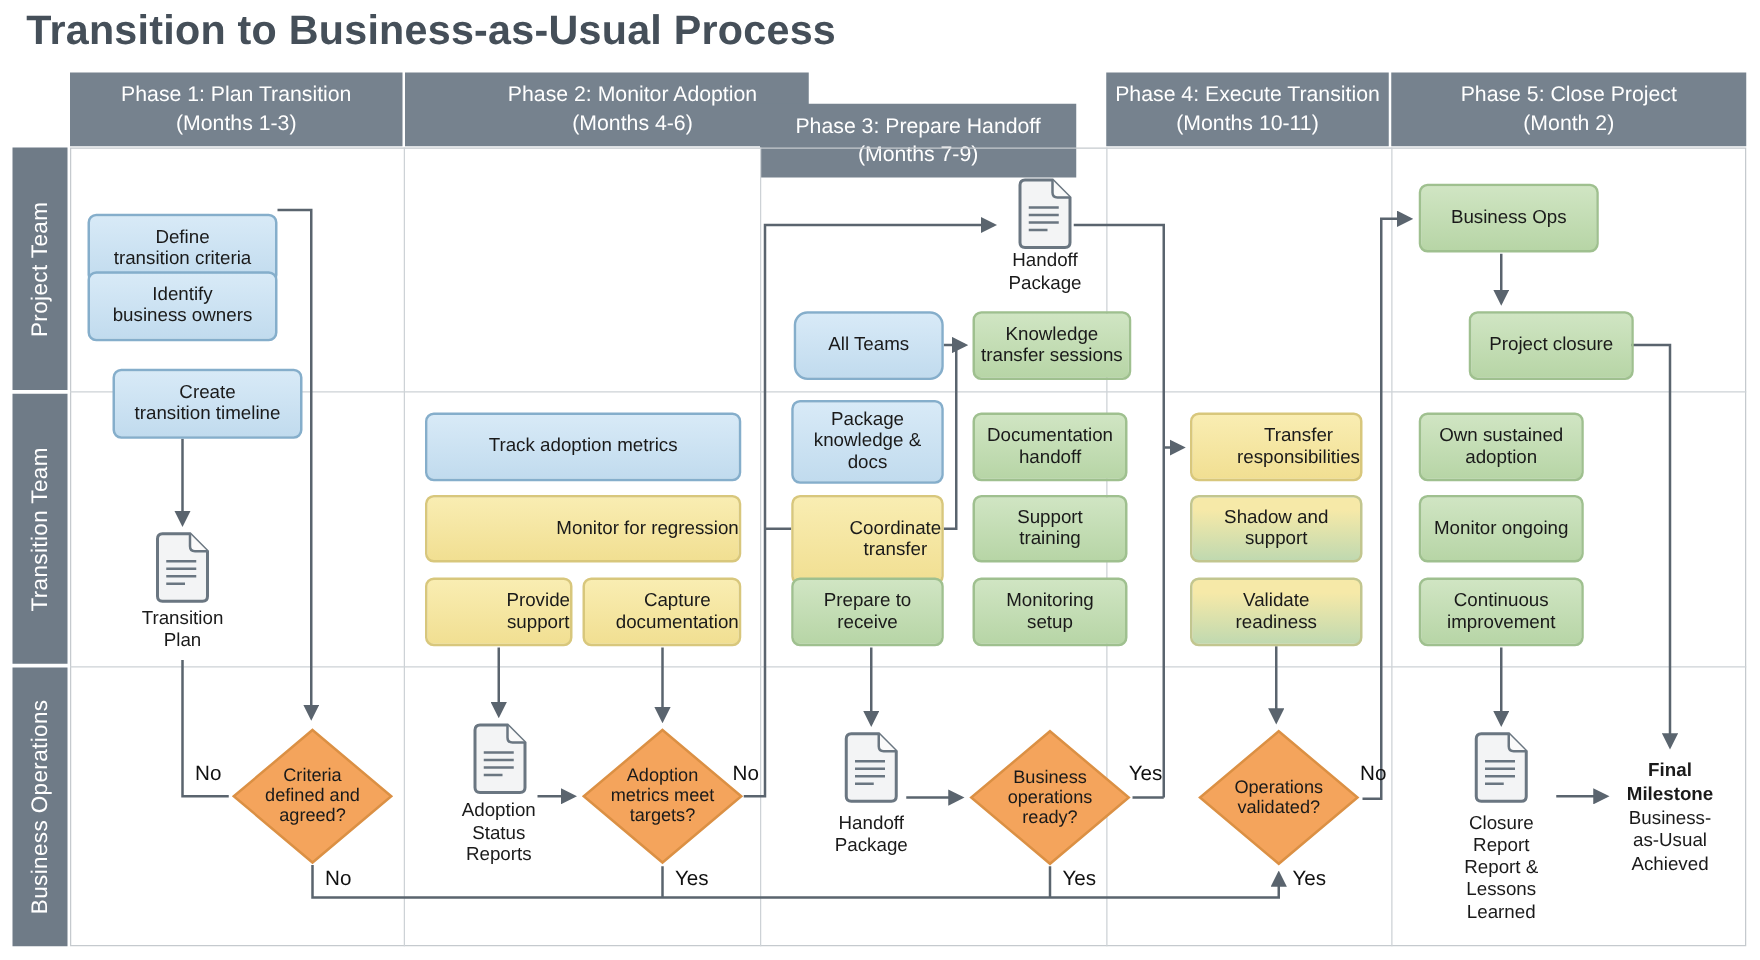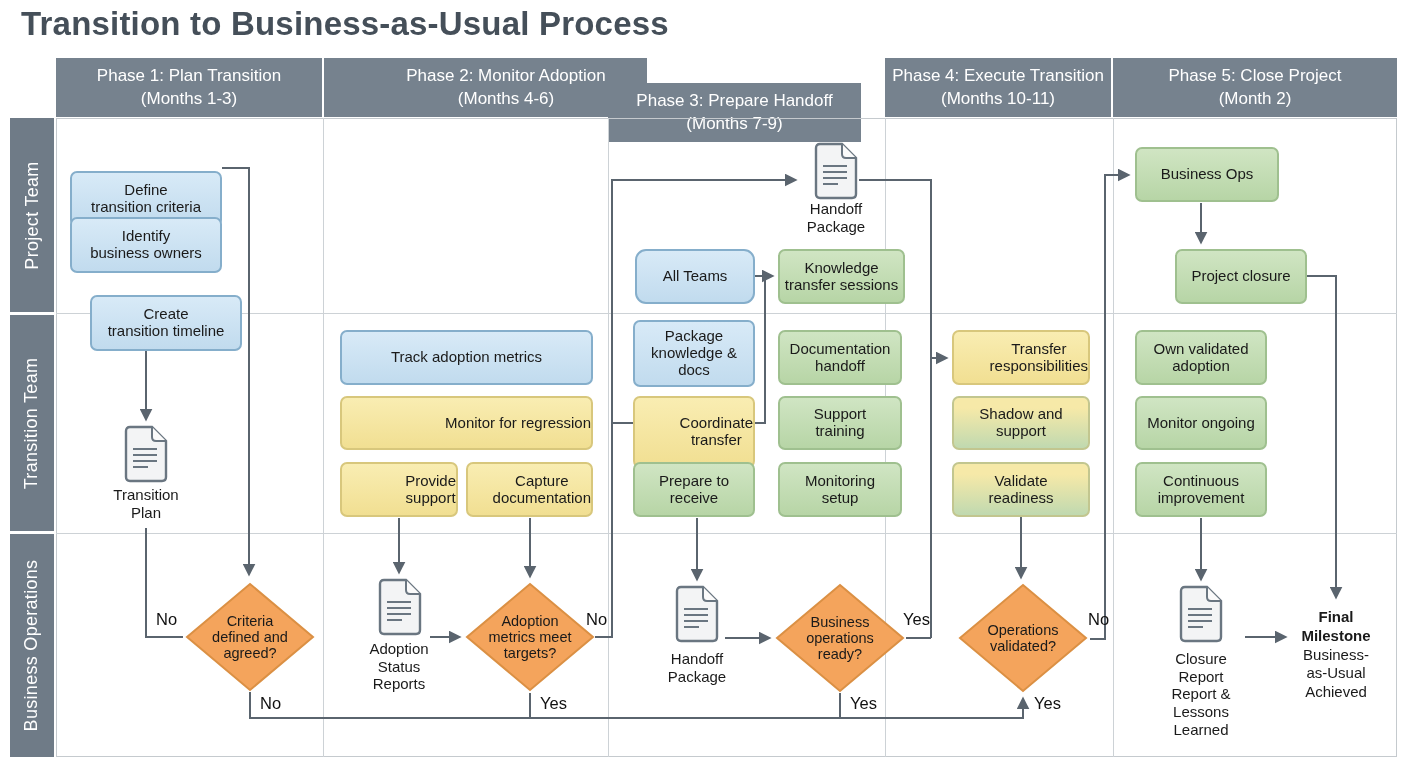--- a/index.html
+++ b/index.html
@@ -198,21 +198,21 @@
 readiness</span>
     </div>
 
   <div class="node green" style="left:1135px;top:147px;width:144px;height:55px;">
       <span class="prelines">Business Ops</span>
     </div>
   <div class="node green" style="left:1135px;top:249px;width:132px;height:55px;margin-left:40px;">
       <span class="prelines">Project closure</span>
     </div>
   <div class="node green" style="left:1135px;top:330px;width:132px;height:55px;">
-      <span class="prelines">Own validated
+      <span class="prelines">Own sustained
 adoption</span>
     </div>
   <div class="node green" style="left:1135px;top:396px;width:132px;height:54px;">
       <span class="prelines">Monitor ongoing</span>
     </div>
   <div class="node green" style="left:1135px;top:462px;width:132px;height:55px;">
       <span class="prelines">Continuous
 improvement</span>
     </div>
 

